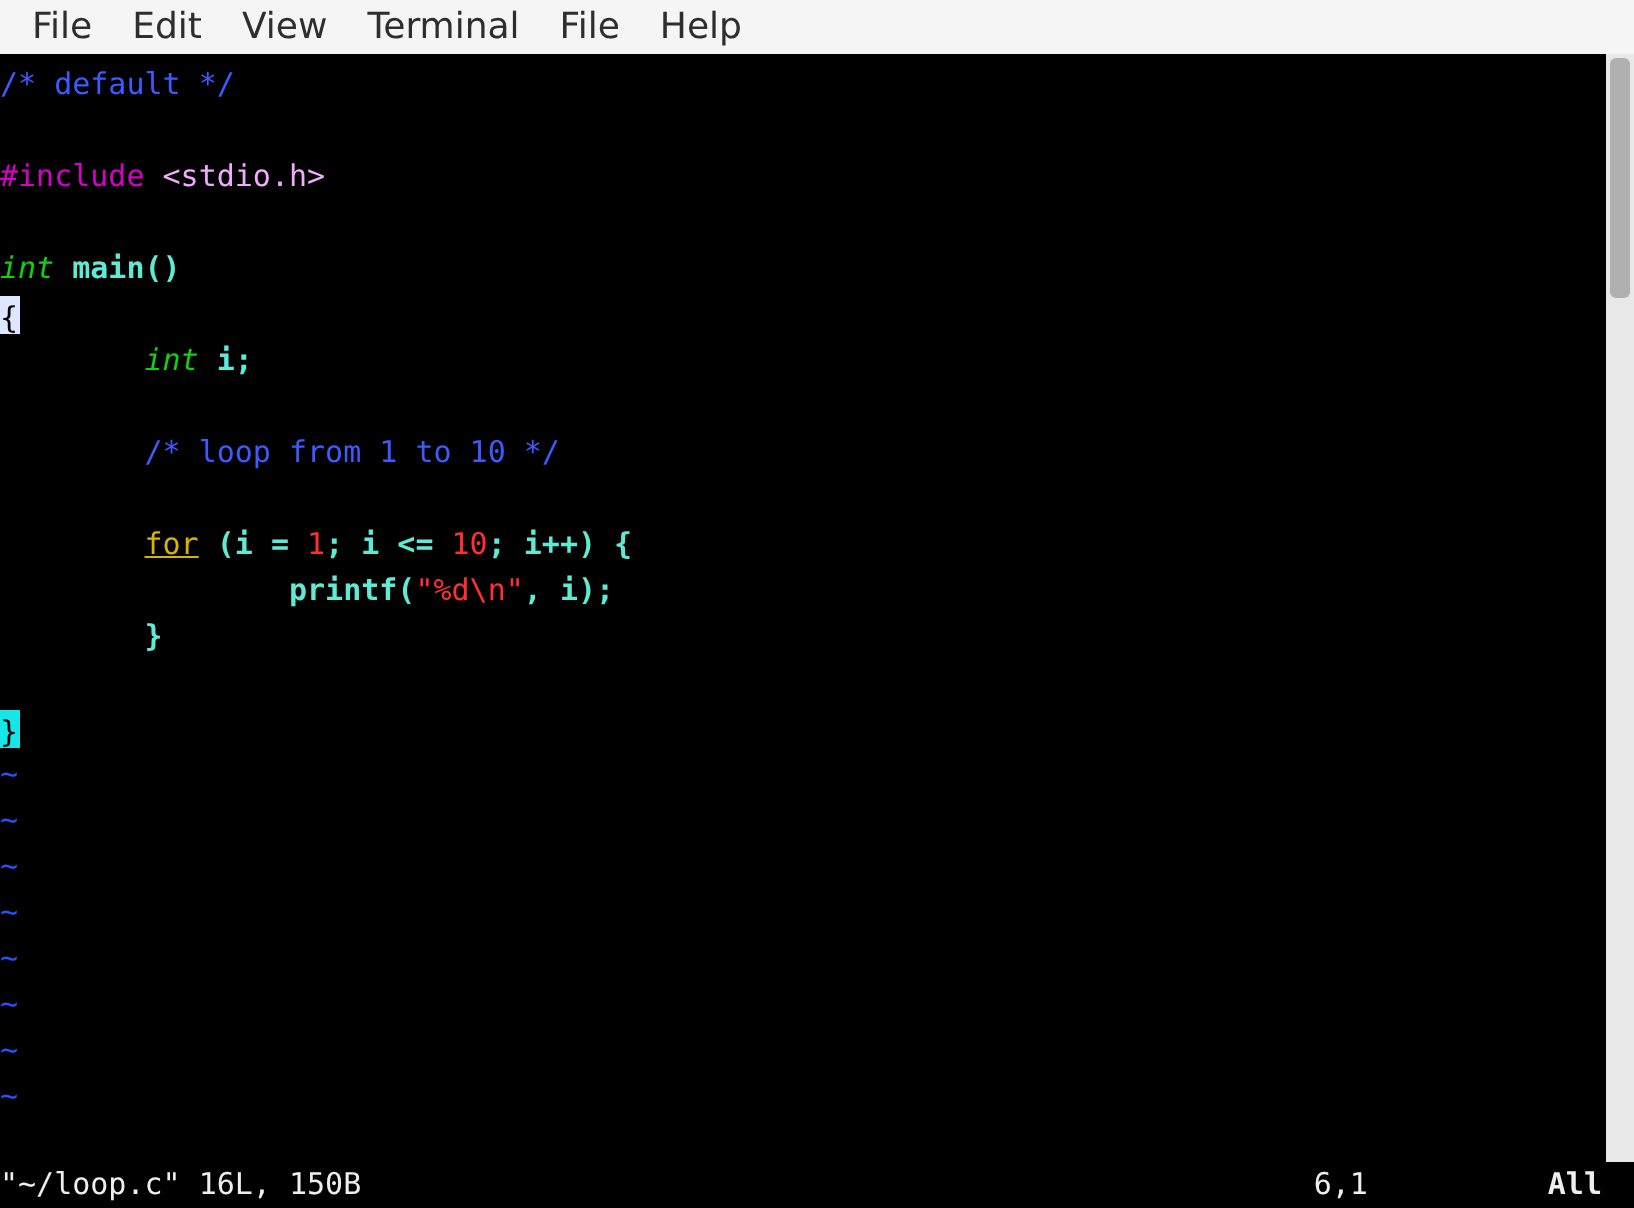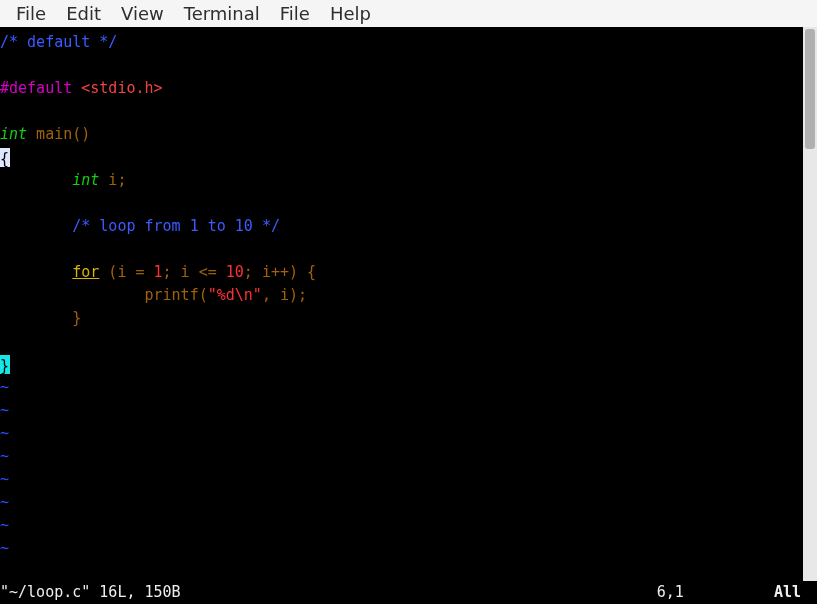--- a/index.html
+++ b/index.html
@@ -38,26 +38,26 @@
       background: #000;
       color: #ddd;
       padding: 0;
       line-height: 23px;
       overflow: hidden;
       position: relative;
     }
     .line { white-space: pre; padding: 0; height: 23px; }
     .c-comment   { color: #3b5bff; text-align: right; }
     .c-preproc   { color: #d600c6; }
-    .c-header    { color: #ef4444; }
+    .c-header    { color: #f0abfc; }
     .c-type      { color: #10d010; font-style: italic; }
     .c-keyword   { color: #d6b400; text-decoration: underline; }
     .c-number    { color: #ff3030; }
     .c-string    { color: #ff3030; }
-    .c-plain     { color: #a16207; }
+    .c-plain     { color: #5eead4; font-weight: bold; }
     .cursor-line { background: #dfe7ff; color: #000; display: inline-block; width: 10px; height: 19px; vertical-align: middle; }
     .match-bracket { background: #17e6e6; color: #000; display: inline-block; width: 10px; height: 19px; vertical-align: middle; }
     .tilde { color: #2950ff; }
     .scrollbar {
       width: 14px;
       background: #e8e8e8;
       position: relative;
     }
     .scrollbar-thumb {
       position: absolute;
@@ -91,21 +91,21 @@
     <div class="menu-item">Terminal</div>
     <div class="menu-item">File</div>
     <div class="menu-item">Help</div>
   </div>
 
 <div class="terminal-wrap">
   <div class="terminal">
     <div class="code-area" id="code-area">
         <div class="line"><span class="c-comment">/* default */</span></div>
         <div class="line">&nbsp;</div>
-        <div class="line"><span class="c-preproc">#default</span><span class="c-plain"> </span><span class="c-header">&lt;stdio.h&gt;</span></div>
+        <div class="line"><span class="c-preproc">#include</span><span class="c-plain"> </span><span class="c-header">&lt;stdio.h&gt;</span></div>
         <div class="line">&nbsp;</div>
         <div class="line"><span class="c-type">int</span><span class="c-plain"> main()</span></div>
         <div class="line"><span class="cursor-line">{</span></div>
         <div class="line"><span class="c-plain">        </span><span class="c-type">int</span><span class="c-plain"> i;</span></div>
         <div class="line">&nbsp;</div>
         <div class="line"><span class="c-plain">        </span><span class="c-comment">/* loop from 1 to 10 */</span></div>
         <div class="line">&nbsp;</div>
         <div class="line"><span class="c-plain">        </span><span class="c-keyword">for</span><span class="c-plain"> (i = </span><span class="c-number">1</span><span class="c-plain">; i &lt;= </span><span class="c-number">10</span><span class="c-plain">; i++) {</span></div>
         <div class="line"><span class="c-plain">                printf(</span><span class="c-string">"%d\n"</span><span class="c-plain">, i);</span></div>
         <div class="line"><span class="c-plain">        }</span></div>

